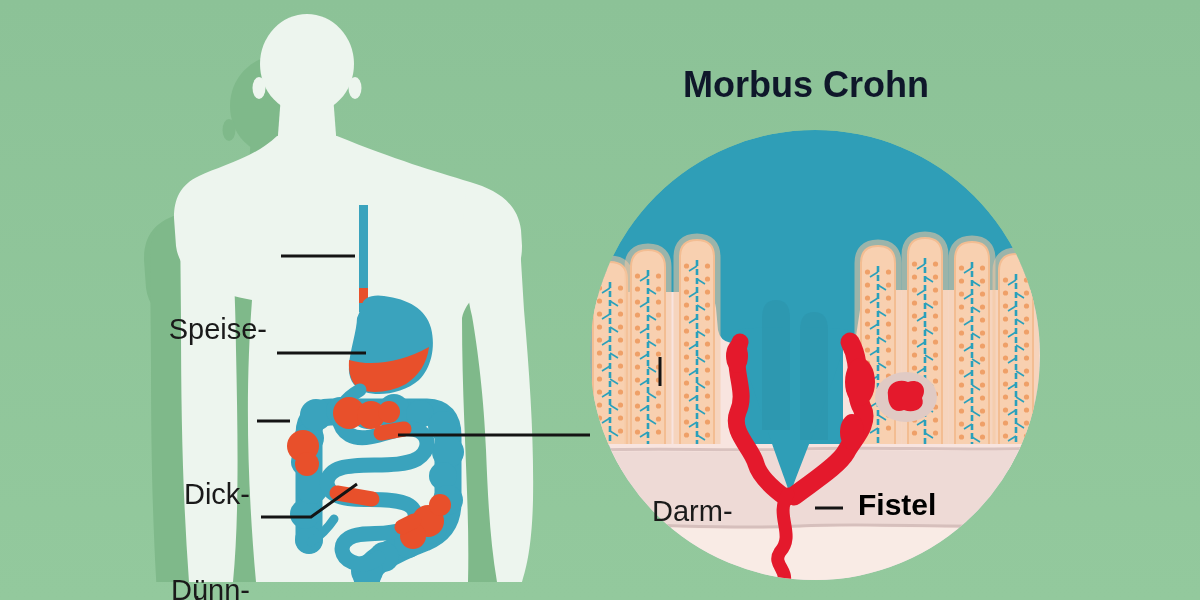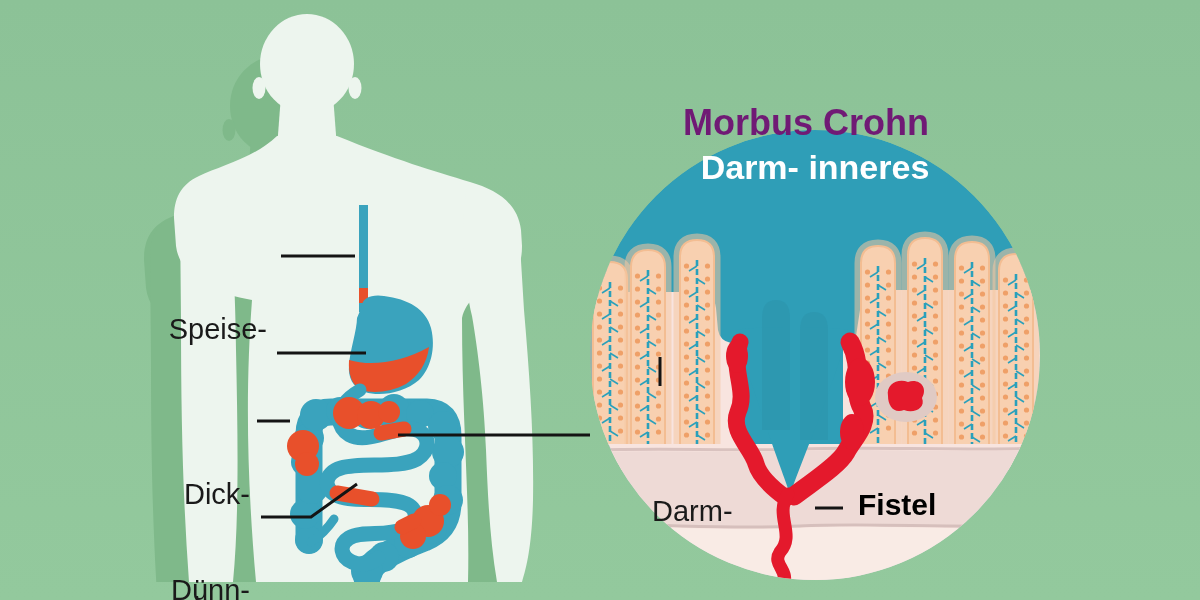--- a/index.html
+++ b/index.html
@@ -3,21 +3,21 @@
 <meta charset="utf-8">
 <style>
   html,body{margin:0;padding:0;}
   #stage{position:relative;width:1200px;height:600px;overflow:hidden;
          font-family:"Liberation Sans",sans-serif;background:#8ec59a;}
   #art{position:absolute;left:0;top:0;width:1200px;height:600px;}
   .lbl{position:absolute;color:#1a1a1a;font-size:29px;line-height:38px;white-space:pre;}
   .lbl.r{text-align:right;}
   .lbl .ln{display:block;}
   #title-label{position:absolute;left:606px;top:64px;width:400px;text-align:center;
-        font-size:36px;font-weight:bold;color:#701a75;margin-top:38px;}
+        font-size:36px;font-weight:bold;color:#0f172a;}
   #lumen-label{position:absolute;left:665px;top:143px;width:300px;text-align:center;
         font-size:34px;line-height:48px;font-weight:bold;color:#ffffff;}
   #villi-label{left:652px;top:404px;line-height:43px;}
   #fistula-label{position:absolute;left:858px;top:488px;font-size:30px;font-weight:bold;color:#000000;}
   #esophagus-label{right:933px;top:234px;}
   #stomach-label{right:938px;top:334px;}
   #colon-label{right:950px;top:399px;}
   #smallint-label{right:950px;top:495px;}
 </style>
 </head>
@@ -464,23 +464,19 @@
 </div>
 <div class="lbl r" id="colon-label">
   <span class="ln">Dick-</span>
   <span class="ln">darm</span>
 </div>
 <div class="lbl r" id="smallint-label">
   <span class="ln">Dünn-</span>
   
 </div>
 
-<div id="lumen-label">
-  <span class="ln">Darm-</span>
-  <span class="ln">inneres</span>
-</div>
 <div class="lbl" id="villi-label">
   <span class="ln">Darm-</span>
   
 </div>
 <div id="fistula-label">Fistel</div>
 
 </div>
 
 </body></html>

